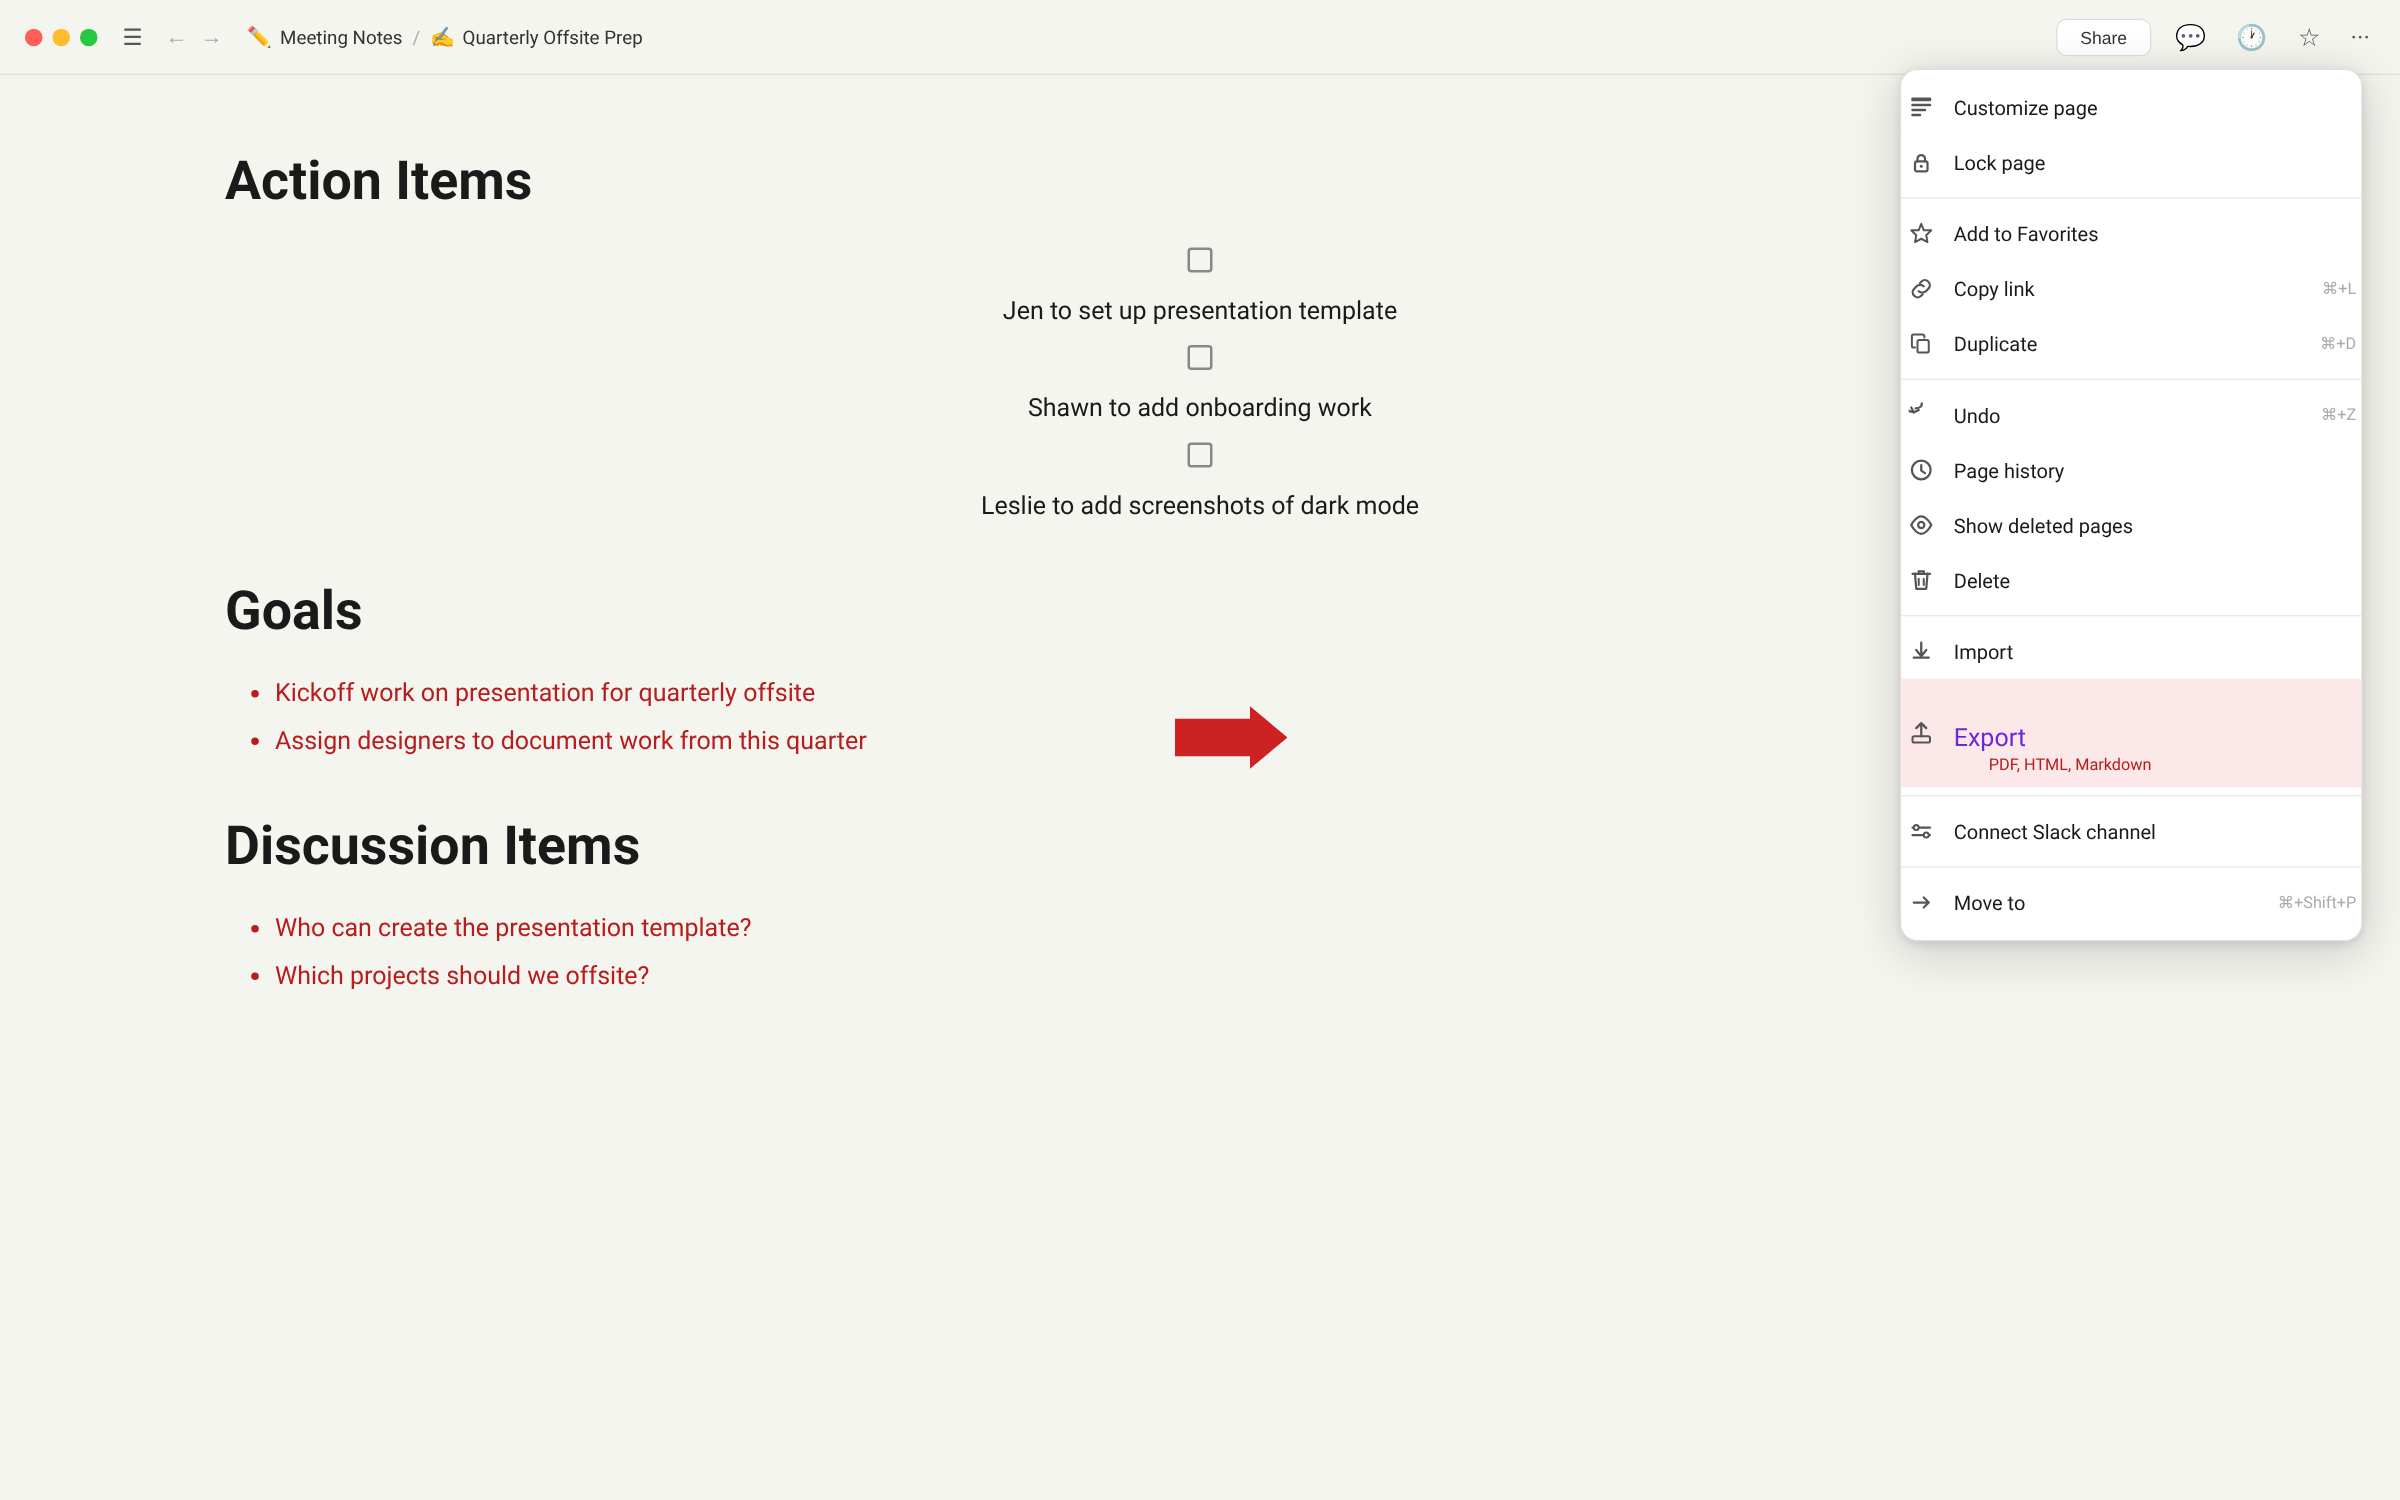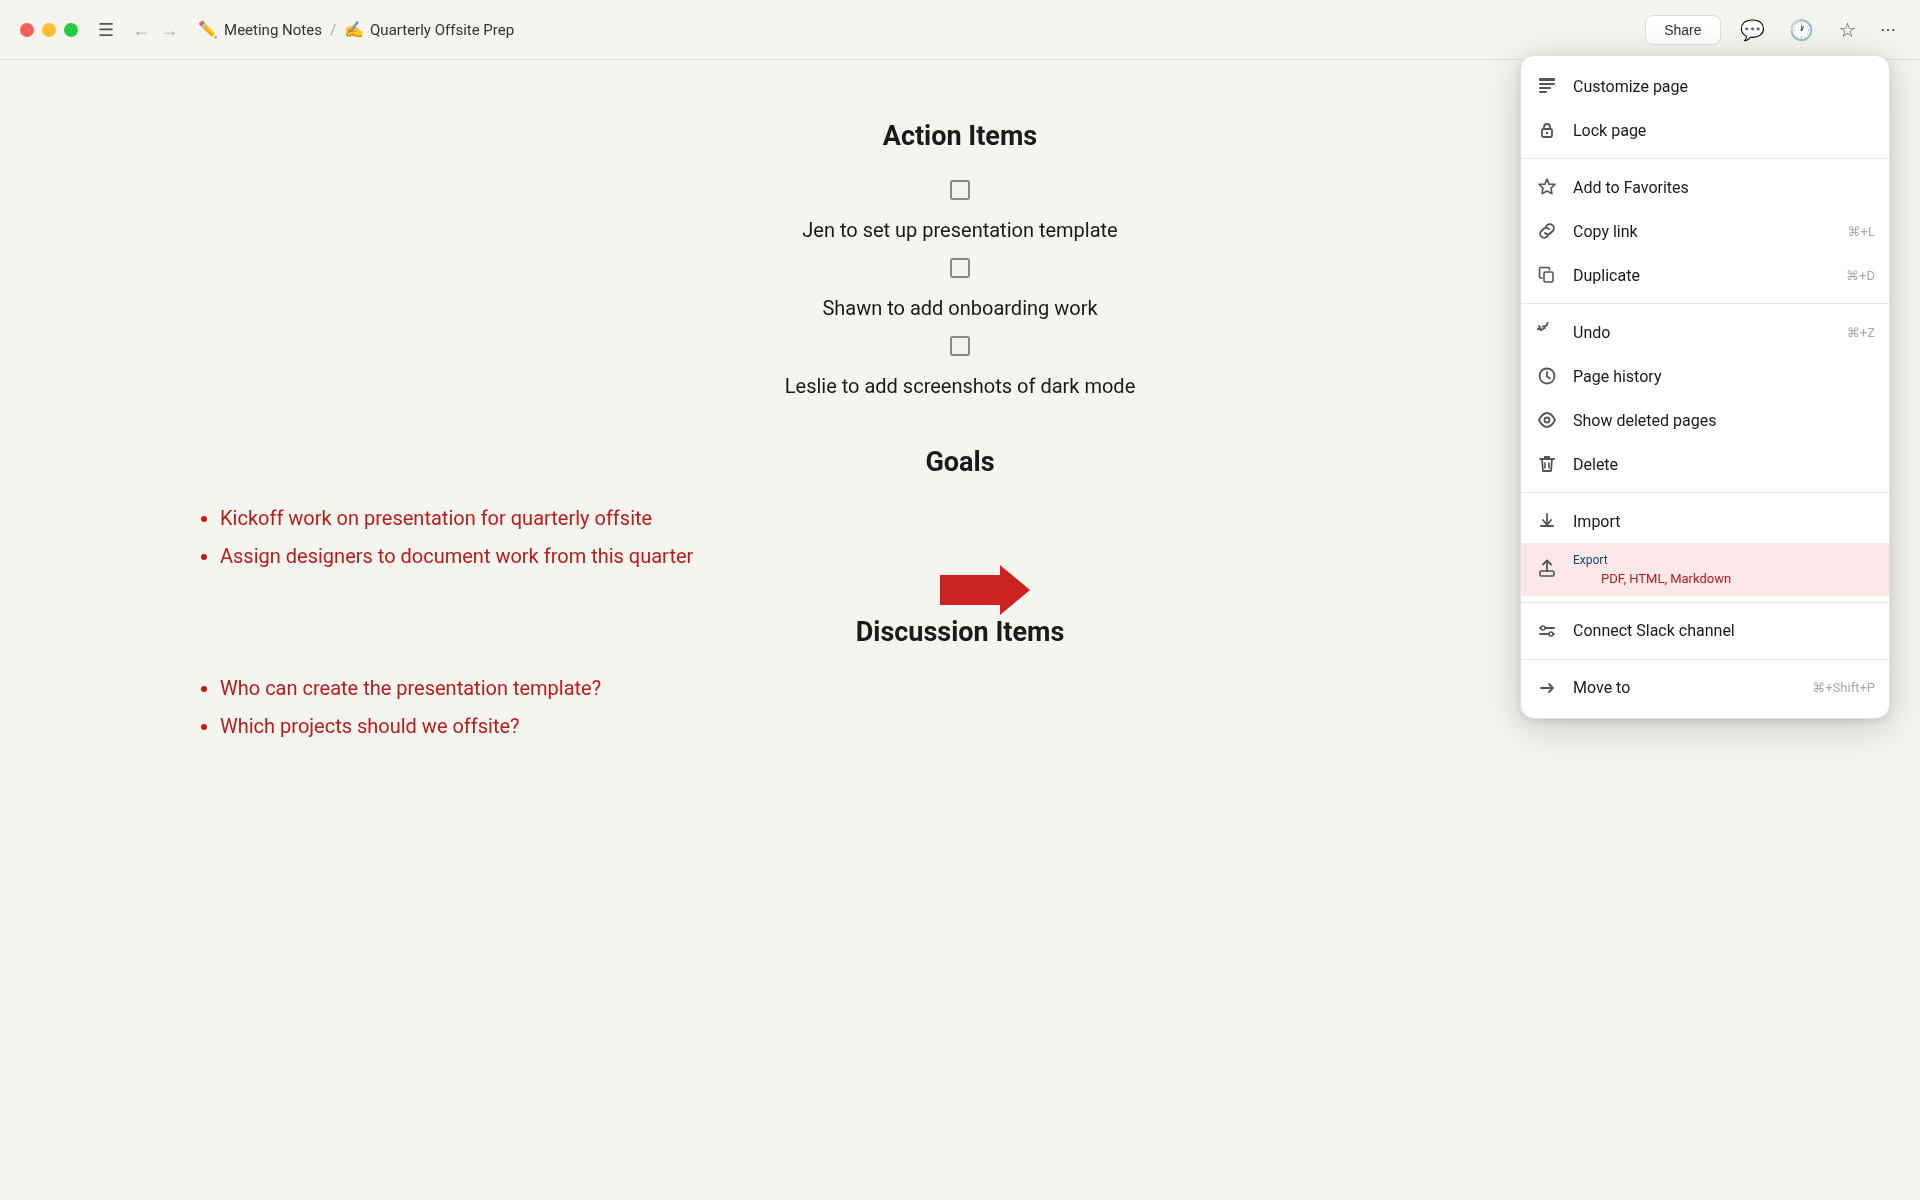--- a/index.html
+++ b/index.html
@@ -91,26 +91,25 @@
 
     
     .main-content {
       padding: 60px 180px;
       background: #f5f5f0;
       height: calc(1200px - 60px);
       overflow: auto;
     }
 
     .section-heading {
-      font-size: 27px;
+      font-size: 43px;
       font-weight: 700;
       color: #1a1a1a;
       margin-bottom: 28px;
       margin-top: 48px;
-      text-align: center;
     }
     .section-heading:first-child { margin-top: 0; }
 
     .checklist-item {
       display: flex;
       align-items: center;
       gap: 18px;
       margin-bottom: 16px;
       font-size: 20px;
       color: #1a1a1a;
@@ -145,21 +144,21 @@
       border-radius: 14px;
       box-shadow: 0 8px 40px rgba(0,0,0,0.18), 0 2px 8px rgba(0,0,0,0.10);
       z-index: 1000;
       padding: 8px 0;
       border: 1px solid #e0e0e0;
     }
 
     .menu-item {
       display: flex;
       align-items: center;
-      padding: 10px 14px;
+      padding: 10px 4px;
       cursor: pointer;
       font-size: 16px;
       color: #1a1a1a;
       gap: 14px;
       position: relative;
     }
     .menu-item.highlighted {
       background: #fce8e8;
     }
     .menu-item-icon {
@@ -169,23 +168,24 @@
       align-items: center;
       justify-content: center;
       font-size: 18px;
       flex-shrink: 0;
       color: #444;
     }
     .menu-item-text {
       flex: 1;
     }
     .menu-item-text-main {
-      font-size: 12px;
-      color: #0c4a6e;
+      font-size: 20px;
+      color: #6d28d9;
       line-height: 1.3;
+      margin-top: 24px;
     }
     .menu-item-text-sub {
       font-size: 13px;
       color: #b91c1c;
       margin-top: 2px;
       margin-left: 28px;
     }
     .menu-item-shortcut {
       font-size: 13px;
       color: #aaa;

